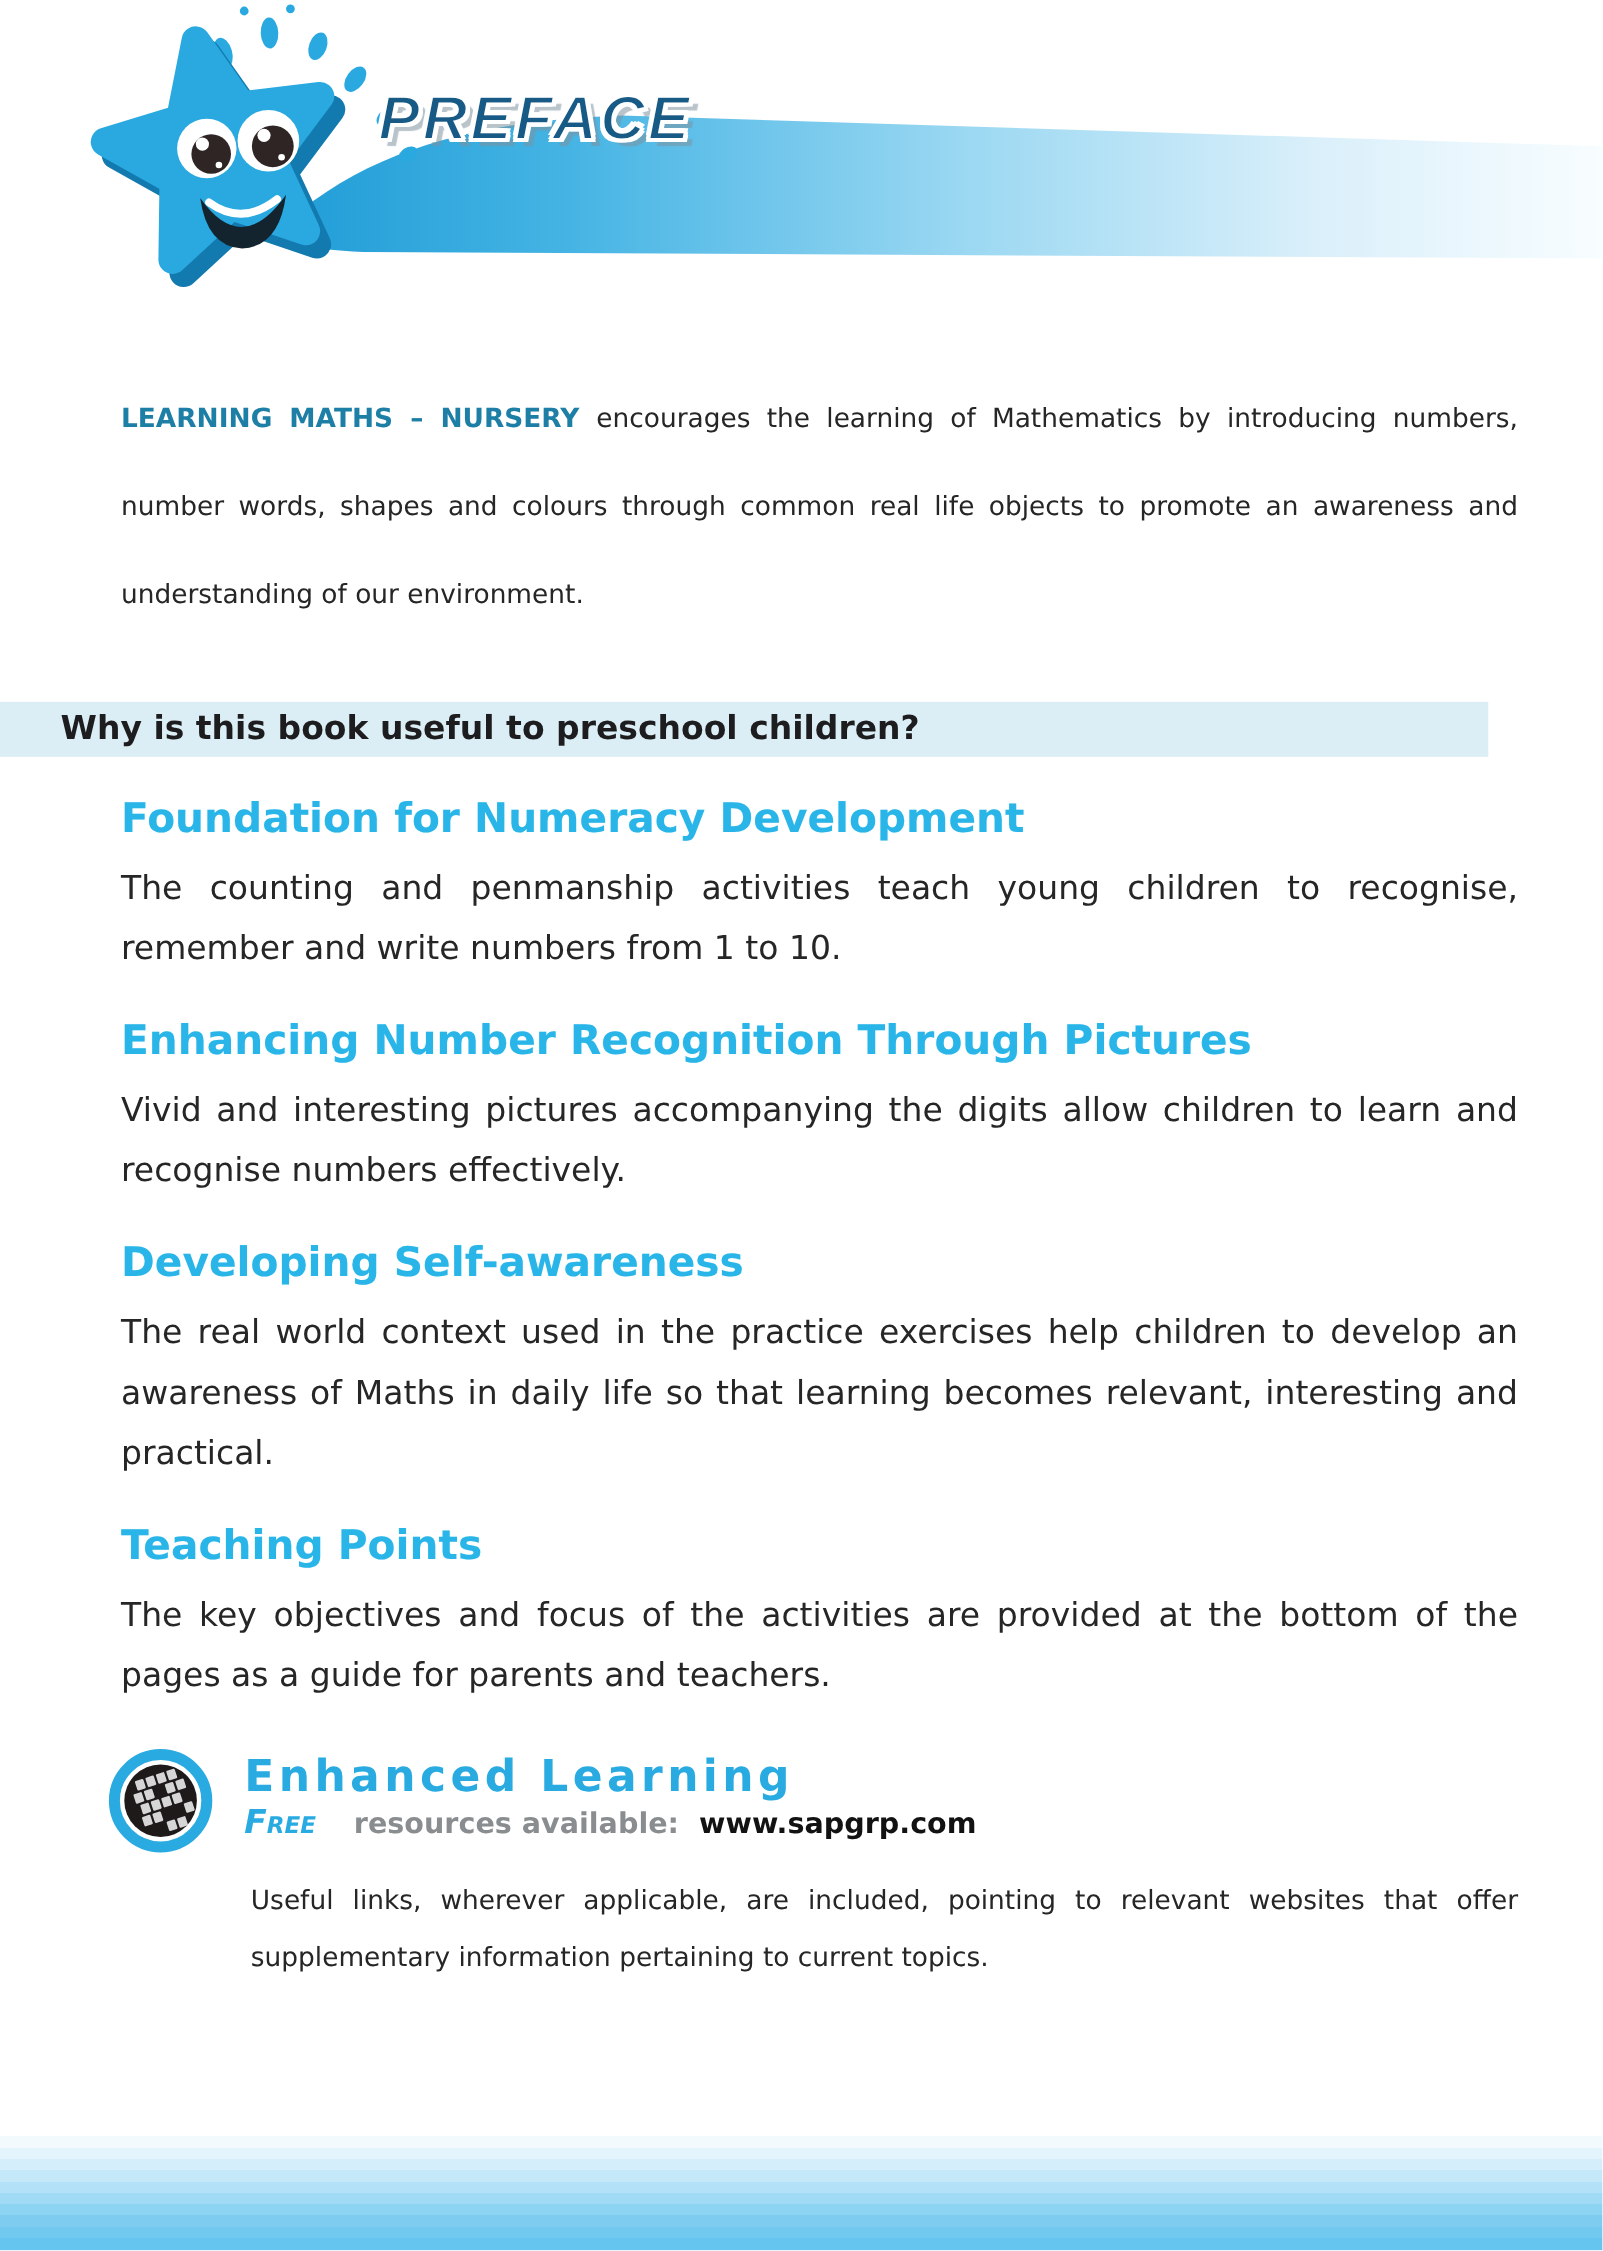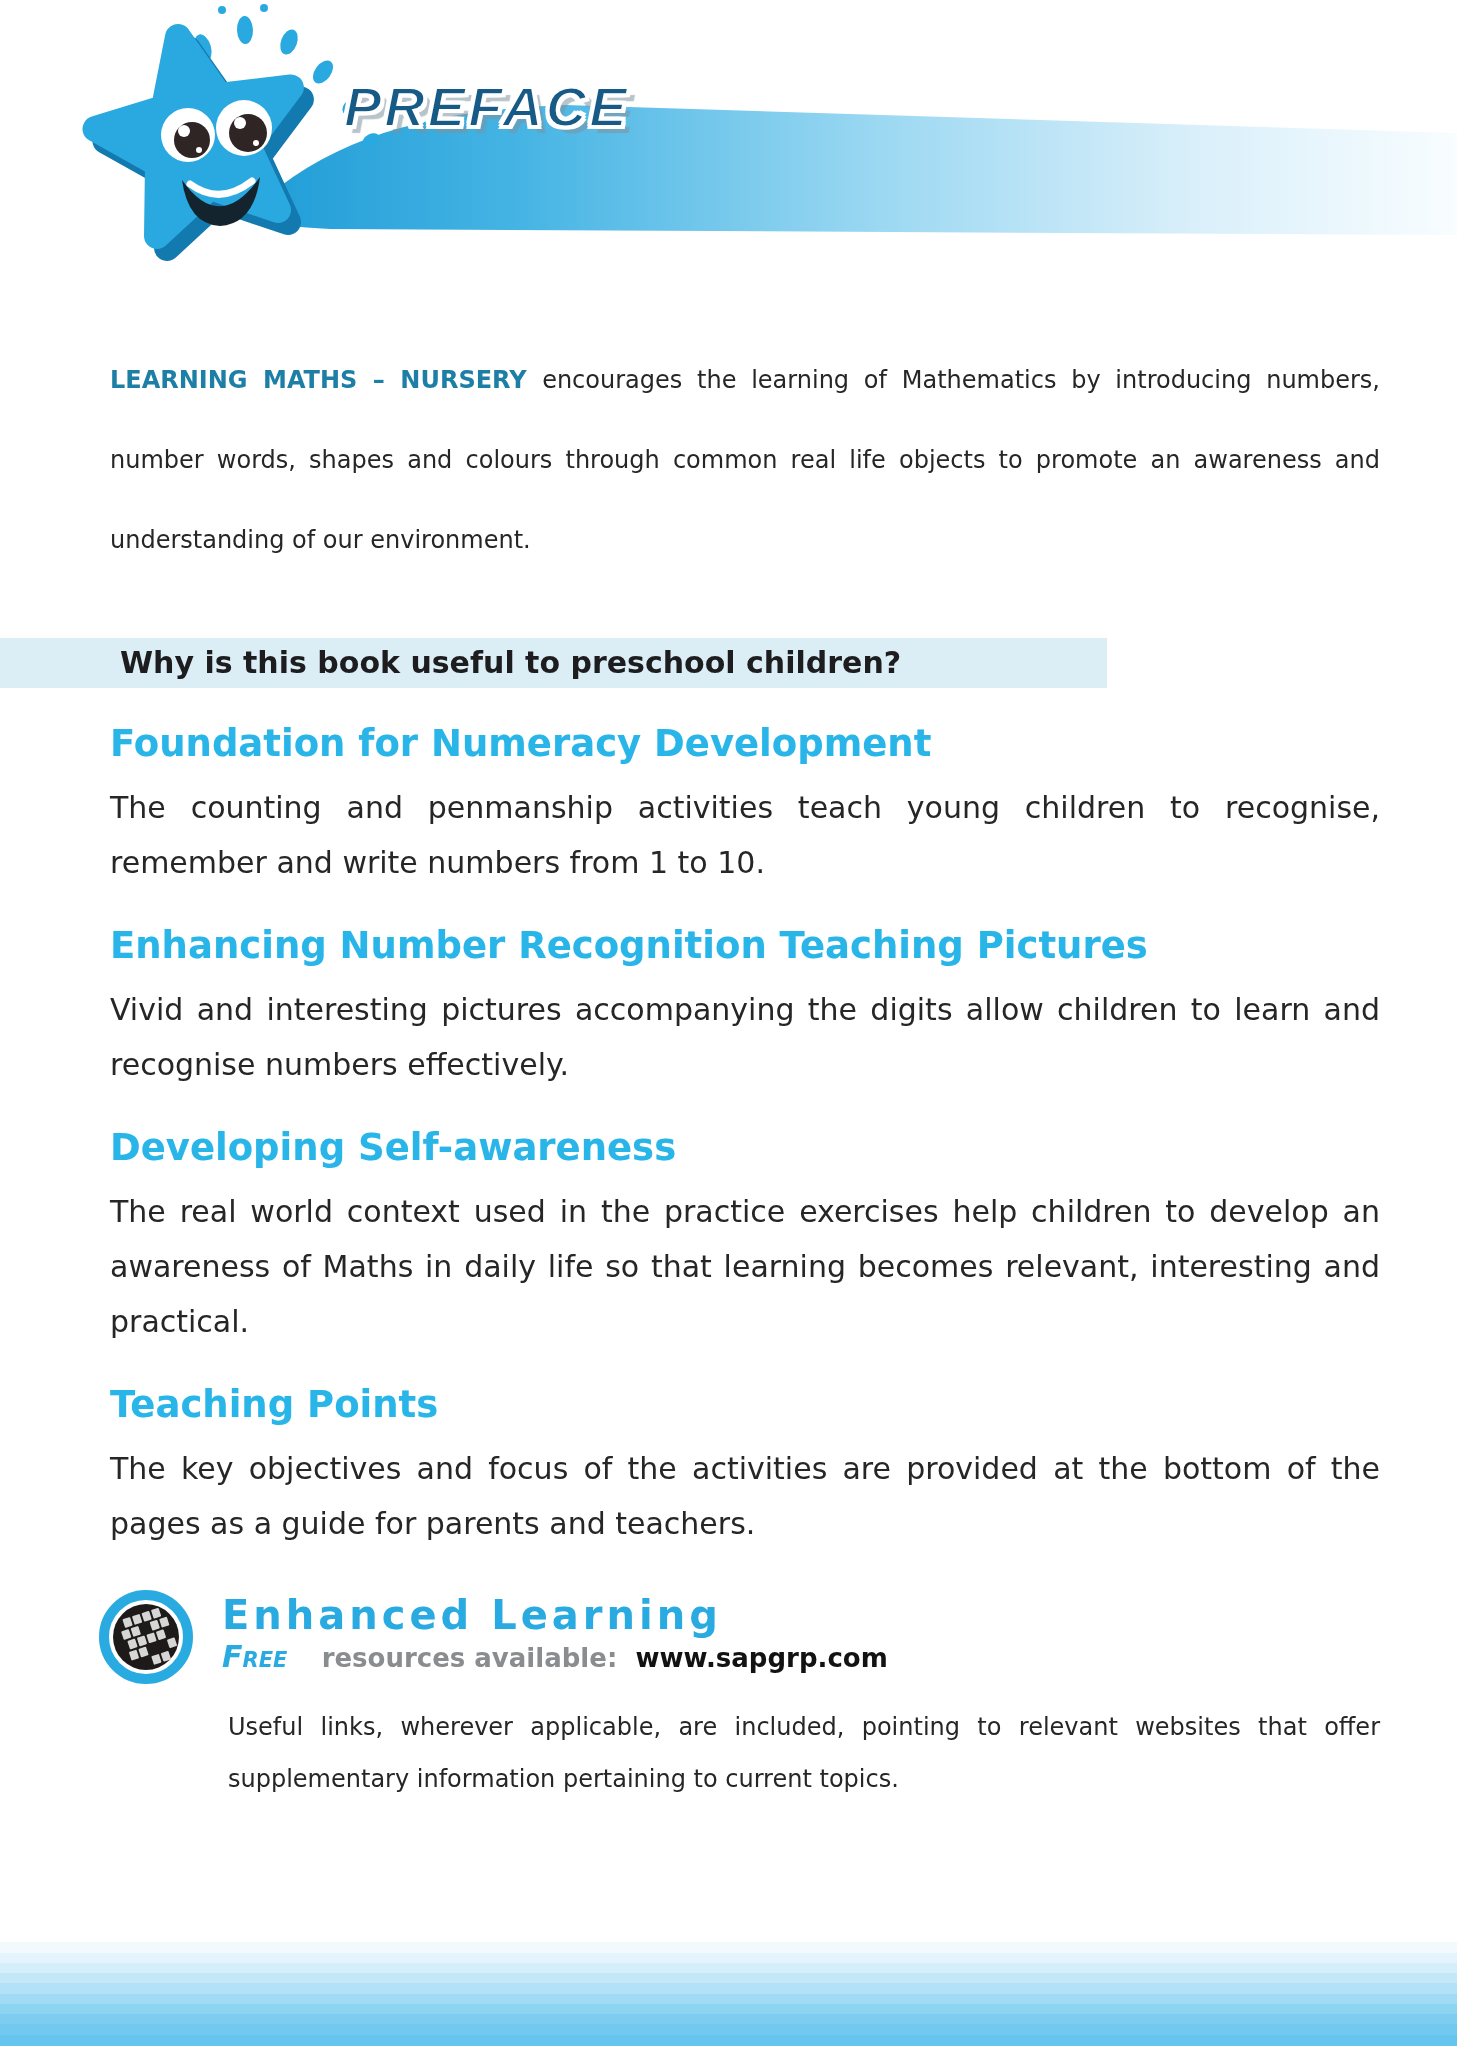--- a/index.html
+++ b/index.html
@@ -36,22 +36,22 @@
   .body-text{
     font-size:24px;line-height:80px;
     text-align:justify;color:#262626;
   }
   .lead{color:#1e7fa6;font-weight:bold;}
   .lead::after{content:" ";}
 
   .question-band{
     box-sizing:border-box;
     margin-left:-110px;margin-top:58px;
-    width:1107px;height:50px;
-    padding-left:120px;
+    width:1353px;height:50px;
+    padding-left:55px;
     background:#dceef5;
     font-size:30px;font-weight:bold;color:#1d1d1f;
     line-height:50px;
   }
 
   .section-heading{
     margin-top:38px;
     font-size:37px;font-weight:bold;color:#29b5e8;
     line-height:36px;
     text-shadow:0 0 1px rgba(180,235,255,0.6);
@@ -150,21 +150,21 @@
       <span class="lead">LEARNING MATHS – NURSERY</span><span>encourages the learning of Mathematics by introducing numbers, number words, shapes and colours through common real life objects to promote an awareness and understanding of our environment.</span>
     </p>
 
     <div class="question-band">
       <span>Why is this book useful to preschool children?</span>
     </div>
 
     <div class="section-heading">Foundation for Numeracy Development</div>
     <p class="section-body">The counting and penmanship activities teach young children to recognise, remember and write numbers from 1 to 10.</p>
 
-    <div class="section-heading">Enhancing Number Recognition Teaching Pictures</div>
+    <div class="section-heading">Enhancing Number Recognition Through Pictures</div>
     <p class="section-body">Vivid and interesting pictures accompanying the digits allow children to learn and recognise numbers effectively.</p>
 
     <div class="section-heading">Developing Self-awareness</div>
     <p class="section-body">The real world context used in the practice exercises help children to develop an awareness of Maths in daily life so that learning becomes relevant, interesting and practical.</p>
 
     <div class="section-heading">Teaching Points</div>
     <p class="section-body">The key objectives and focus of the activities are provided at the bottom of the pages as a guide for parents and teachers.</p>
 
     <div class="el-block">
       <div class="el-head">

